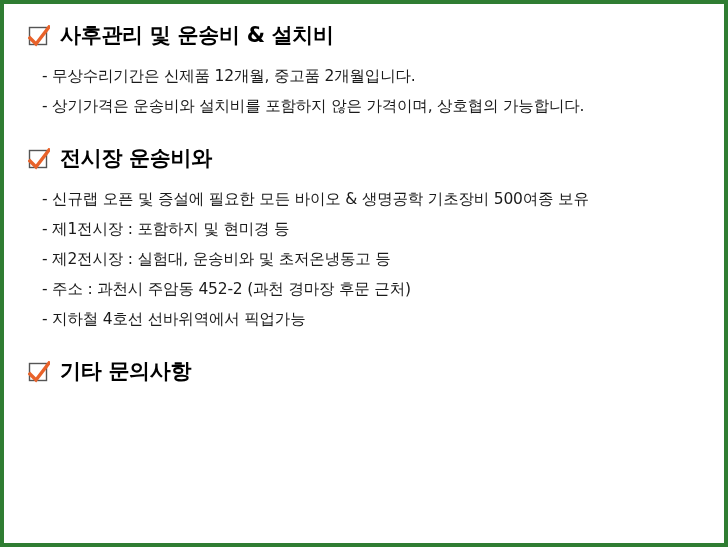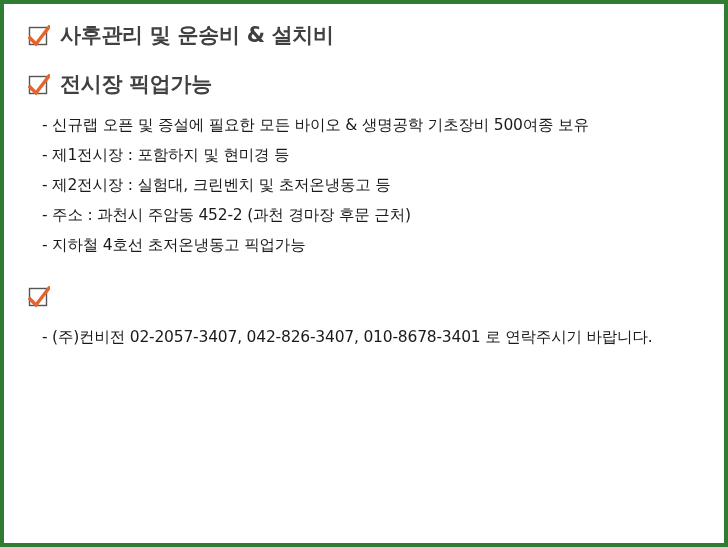--- a/index.html
+++ b/index.html
@@ -49,21 +49,21 @@
     position: relative;
     flex: 0 0 auto;
     display: inline-block;
   }
   .check-icon svg {
     display: block;
   }
   .heading-text {
     font-size: 21px;
     font-weight: bold;
-    color: #404040;
+    color: #000000;
     letter-spacing: -0.3px;
     line-height: 1.1;
   }
   .items {
     margin: 0;
     padding: 0;
     list-style: none;
   }
   .item {
     font-size: 15.5px;
@@ -85,49 +85,51 @@
     <div class="section">
       <div class="heading">
         <span class="check-icon">
           <svg width="22" height="22" viewBox="0 0 22 22" xmlns="http://www.w3.org/2000/svg">
             <rect x="1.5" y="2.5" width="17" height="17" fill="#ffffff" stroke="#555555" stroke-width="1.4"></rect>
             <path d="M2 13 L8 19 L21 2" fill="none" stroke="#e8622a" stroke-width="3.4" stroke-linecap="square"></path>
           </svg>
         </span>
         <span class="heading-text">사후관리 및 운송비 &amp; 설치비</span>
       </div>
+      <ul class="items">
+        <li class="item">- 무상수리기간은 신제품 12개월, 중고품 2개월입니다.</li>
+        <li class="item">- 상기가격은 운송비와 설치비를 포함하지 않은 가격이며, 상호협의 가능합니다.</li>
+      </ul>
     </div>
 
     <div class="section section-b">
       <div class="heading">
         <span class="check-icon">
           <svg width="22" height="22" viewBox="0 0 22 22" xmlns="http://www.w3.org/2000/svg">
             <rect x="1.5" y="2.5" width="17" height="17" fill="#ffffff" stroke="#555555" stroke-width="1.4"></rect>
             <path d="M2 13 L8 19 L21 2" fill="none" stroke="#e8622a" stroke-width="3.4" stroke-linecap="square"></path>
           </svg>
         </span>
-        <span class="heading-text">전시장 픽업가능</span>
+        <span class="heading-text">전시장 운송비와</span>
       </div>
       <ul class="items">
         <li class="item">- 신규랩 오픈 및 증설에 필요한 모든 바이오 &amp; 생명공학 기초장비 500여종 보유</li>
         <li class="item">- 제1전시장 : 포함하지 및 현미경 등</li>
-        <li class="item">- 제2전시장 : 실험대, 크린벤치 및 초저온냉동고 등</li>
+        <li class="item">- 제2전시장 : 실험대, 운송비와 및 초저온냉동고 등</li>
         <li class="item">- 주소 : 과천시 주암동 452-2 (과천 경마장 후문 근처)</li>
-        <li class="item">- 지하철 4호선 초저온냉동고 픽업가능</li>
+        <li class="item">- 지하철 4호선 선바위역에서 픽업가능</li>
       </ul>
     </div>
 
     <div class="section section-c">
       <div class="heading">
         <span class="check-icon">
           <svg width="22" height="22" viewBox="0 0 22 22" xmlns="http://www.w3.org/2000/svg">
             <rect x="1.5" y="2.5" width="17" height="17" fill="#ffffff" stroke="#555555" stroke-width="1.4"></rect>
             <path d="M2 13 L8 19 L21 2" fill="none" stroke="#e8622a" stroke-width="3.4" stroke-linecap="square"></path>
           </svg>
         </span>
+        <span class="heading-text">기타 문의사항</span>
       </div>
-      <ul class="items">
-        <li class="item">- (주)컨비전 02-2057-3407, 042-826-3407, 010-8678-3401 로 연락주시기 바랍니다.</li>
-      </ul>
     </div>
 
   </div>
 </div>
 
 </body></html>

